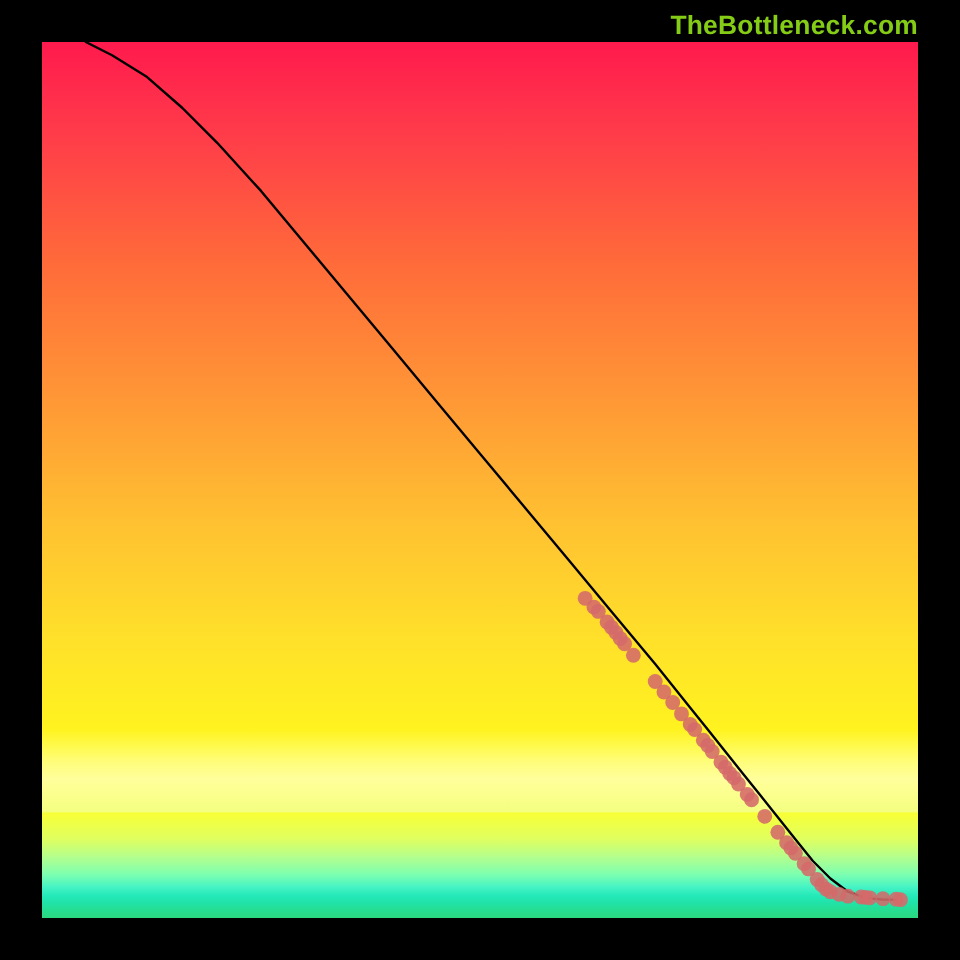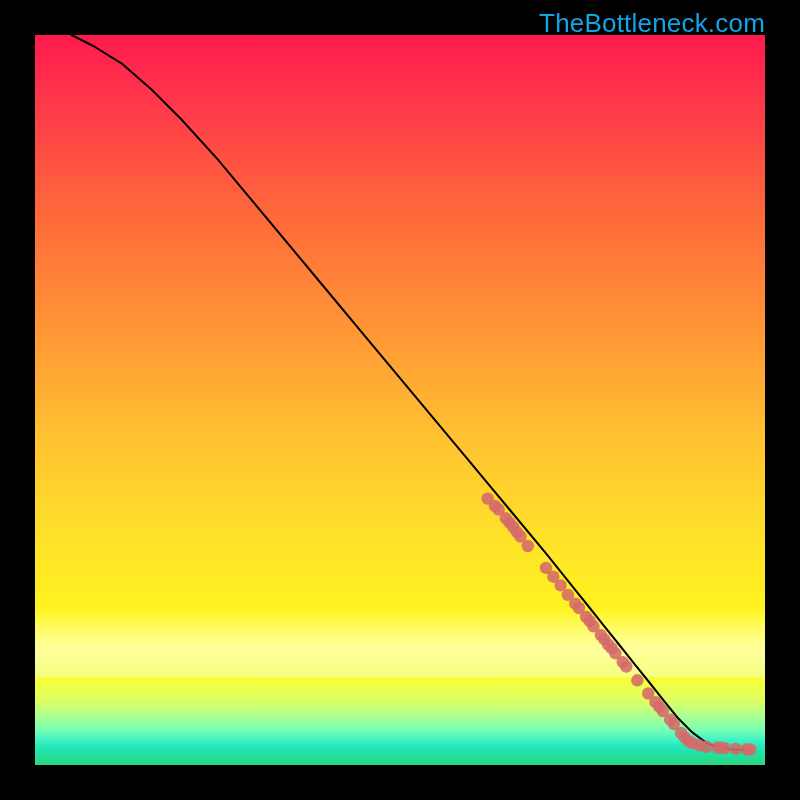--- a/index.html
+++ b/index.html
@@ -67,24 +67,24 @@
       rgba(255,253,100,0) 0%,
       rgba(255,254,140,0.85) 40%,
       rgba(255,255,170,0.9) 60%,
       rgba(240,255,180,0.6) 100%
     );
   }
   .watermark {
     position: absolute;
     top: 8px;
     right: 35px;
-    color: #0ea5e9;
-    font-size: 26px;
+    color: #84cc16;
+    font-size: 22px;
     letter-spacing: 0.2px;
-    font-weight: 400;
+    font-weight: 700;
   }
   svg.curve {
     position: absolute;
     left: 0;
     top: 0;
     width: 100%;
     height: 100%;
     overflow: visible;
   }
 </style>

